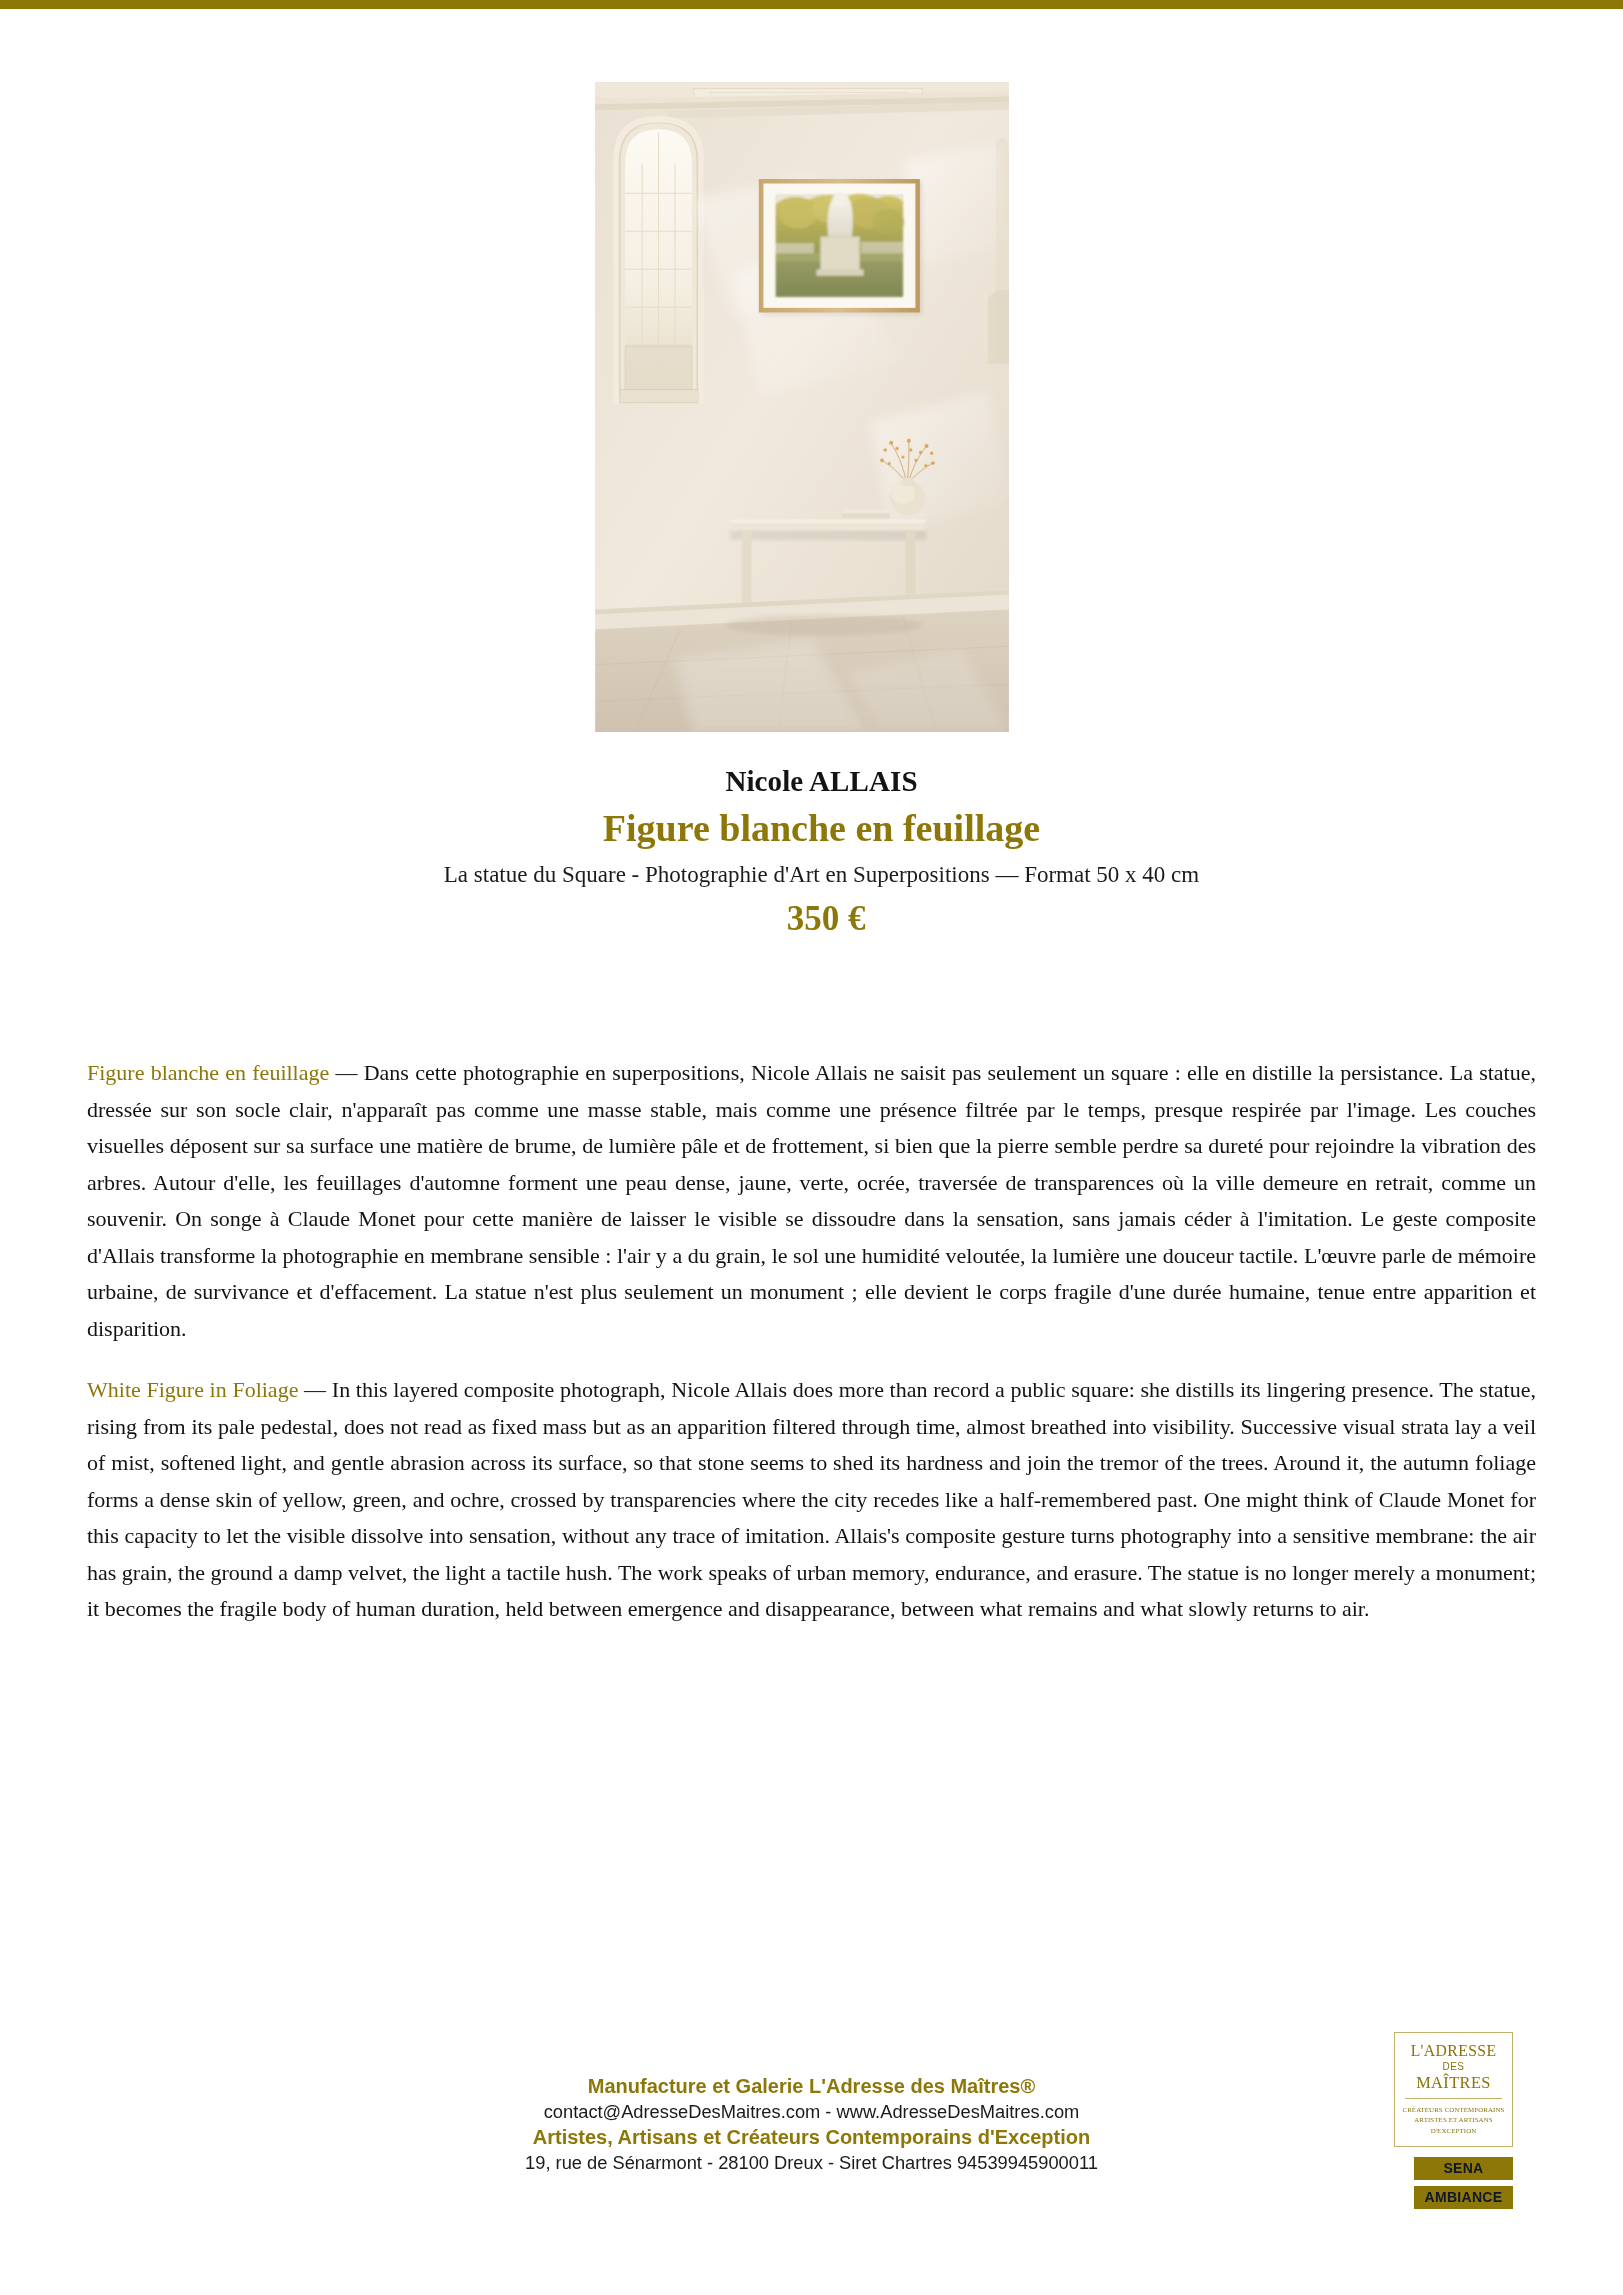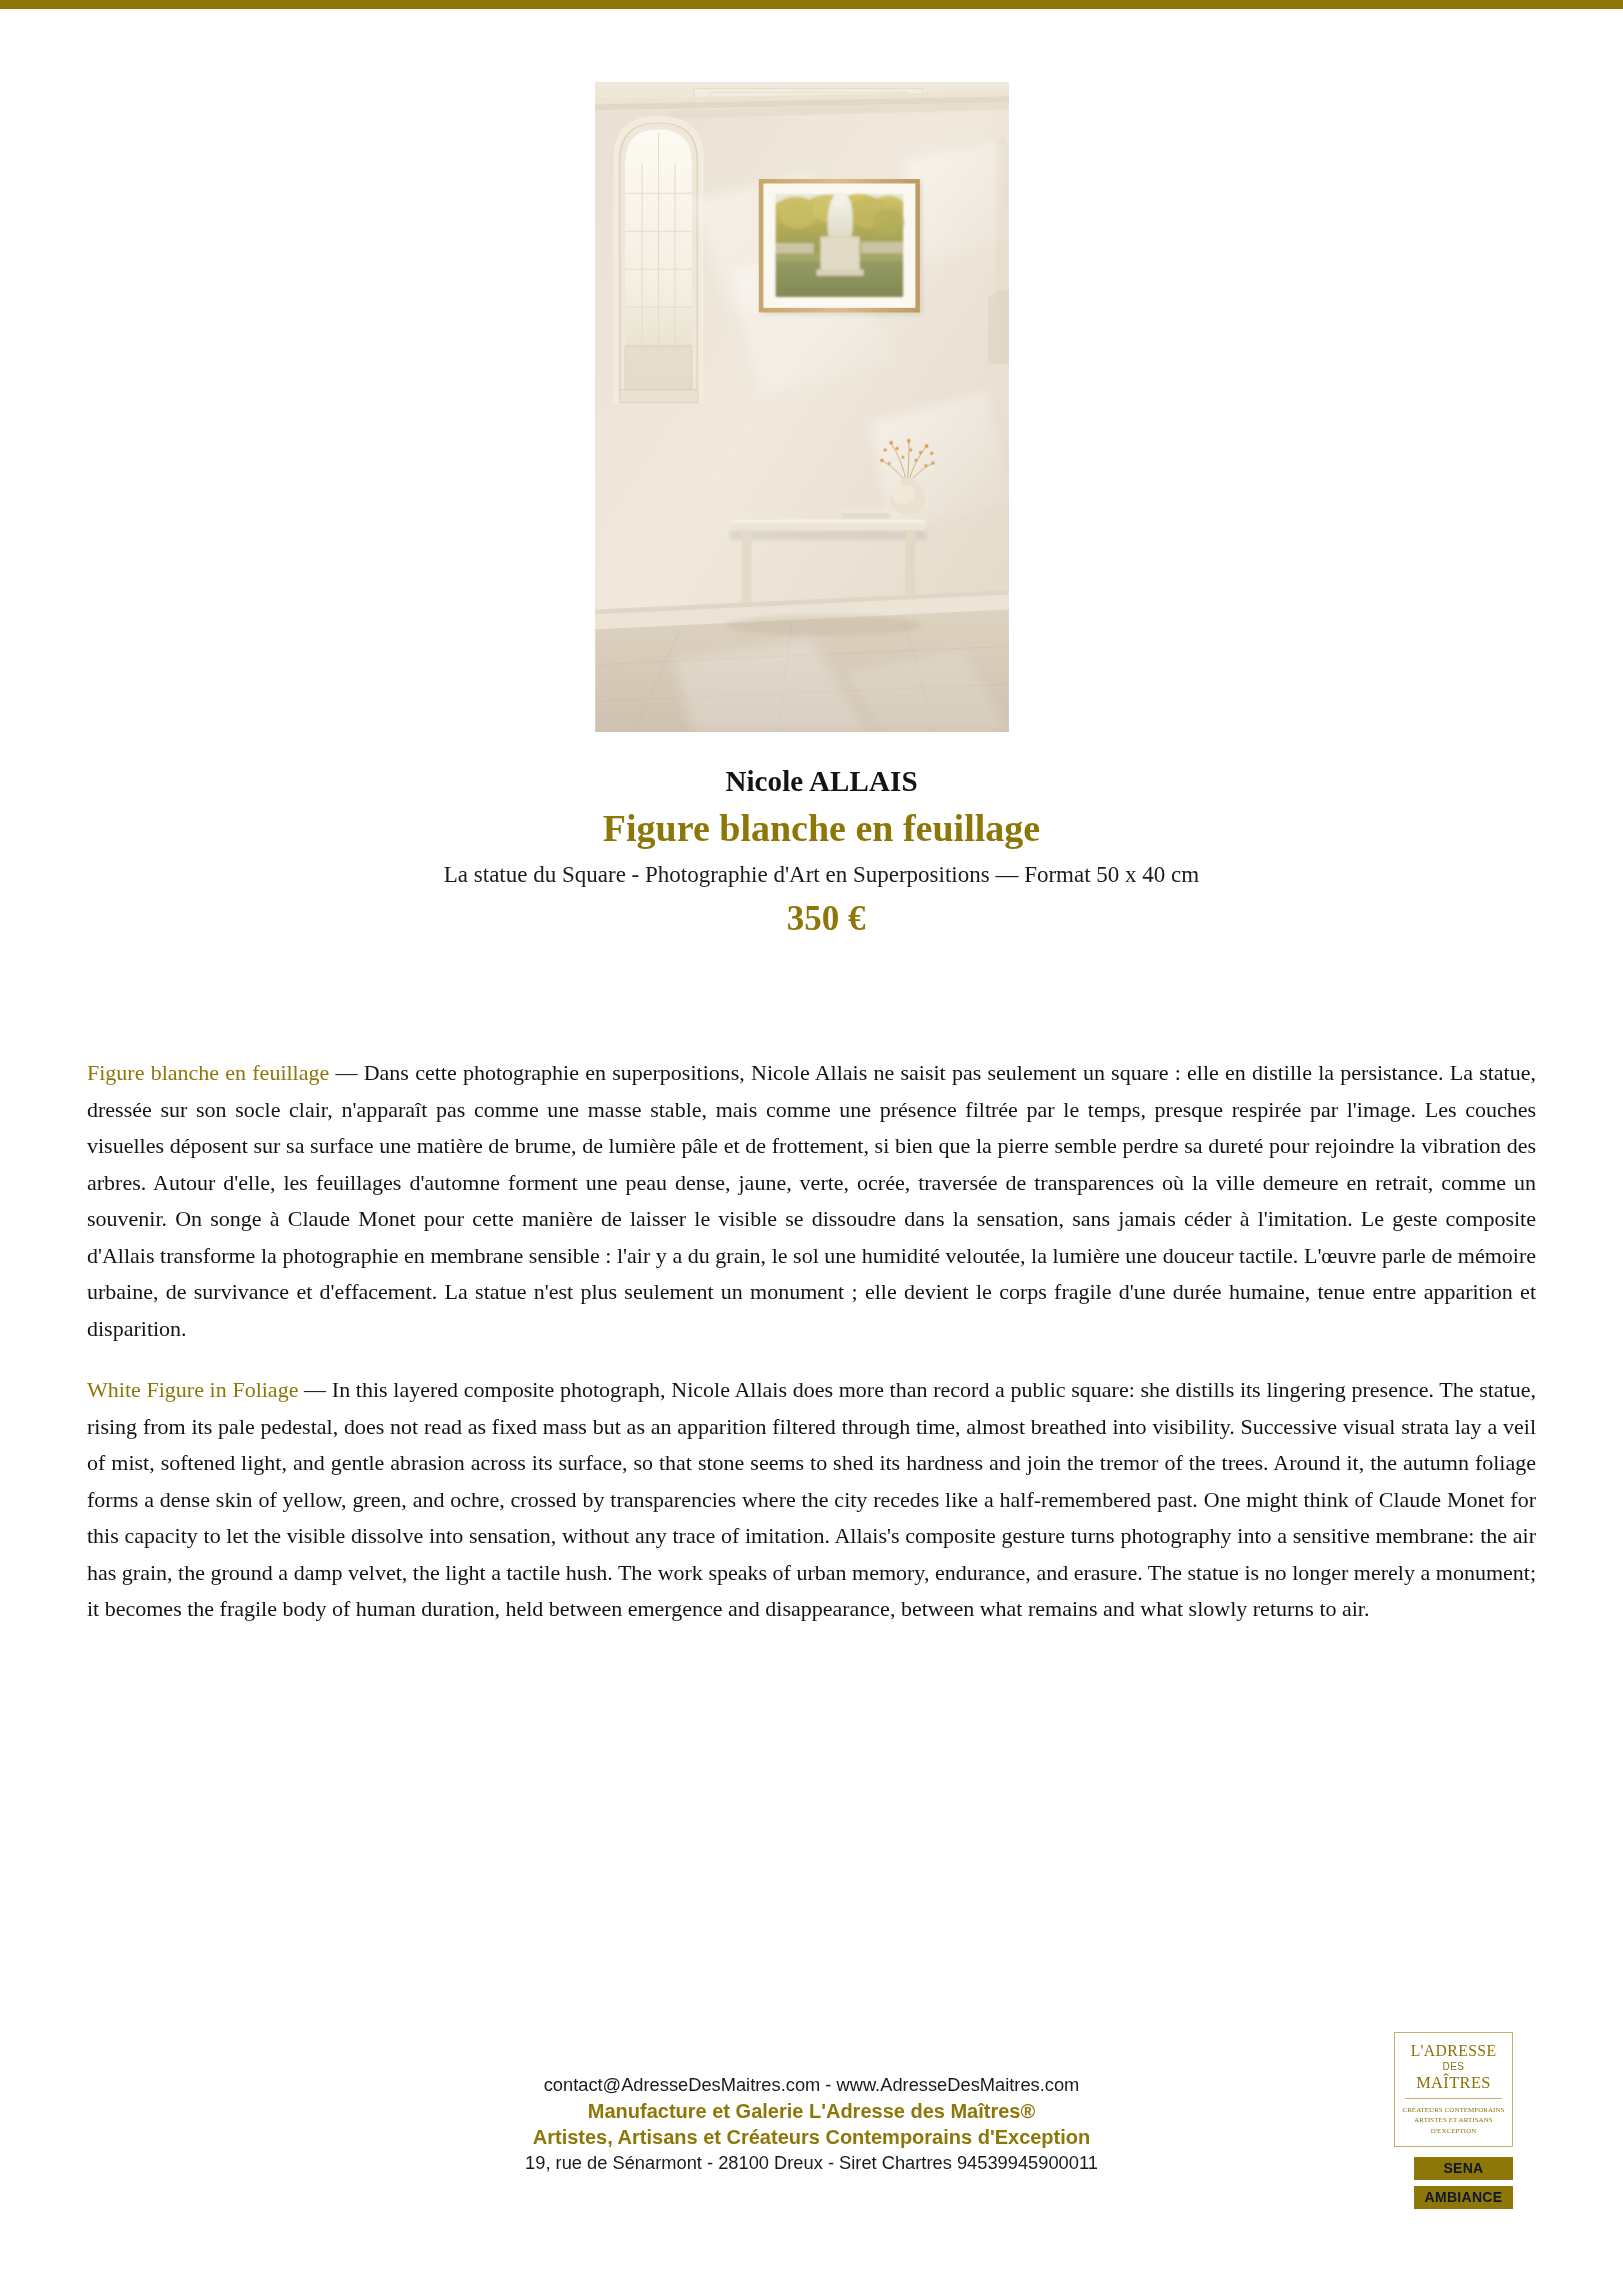--- a/index.html
+++ b/index.html
@@ -381,22 +381,22 @@
     <div class="artwork-price">350 €</div>
   </div>
 
   <div class="body-block">
     <p class="para"><span class="lede">Figure blanche en feuillage</span><span> — </span><span>Dans cette photographie en superpositions, Nicole Allais ne saisit pas seulement un square : elle en distille la persistance. La statue, dressée sur son socle clair, n'apparaît pas comme une masse stable, mais comme une présence filtrée par le temps, presque respirée par l'image. Les couches visuelles déposent sur sa surface une matière de brume, de lumière pâle et de frottement, si bien que la pierre semble perdre sa dureté pour rejoindre la vibration des arbres. Autour d'elle, les feuillages d'automne forment une peau dense, jaune, verte, ocrée, traversée de transparences où la ville demeure en retrait, comme un souvenir. On songe à Claude Monet pour cette manière de laisser le visible se dissoudre dans la sensation, sans jamais céder à l'imitation. Le geste composite d'Allais transforme la photographie en membrane sensible : l'air y a du grain, le sol une humidité veloutée, la lumière une douceur tactile. L'œuvre parle de mémoire urbaine, de survivance et d'effacement. La statue n'est plus seulement un monument ; elle devient le corps fragile d'une durée humaine, tenue entre apparition et disparition.</span></p>
 
     <p class="para"><span class="lede">White Figure in Foliage</span><span> — </span><span>In this layered composite photograph, Nicole Allais does more than record a public square: she distills its lingering presence. The statue, rising from its pale pedestal, does not read as fixed mass but as an apparition filtered through time, almost breathed into visibility. Successive visual strata lay a veil of mist, softened light, and gentle abrasion across its surface, so that stone seems to shed its hardness and join the tremor of the trees. Around it, the autumn foliage forms a dense skin of yellow, green, and ochre, crossed by transparencies where the city recedes like a half-remembered past. One might think of Claude Monet for this capacity to let the visible dissolve into sensation, without any trace of imitation. Allais's composite gesture turns photography into a sensitive membrane: the air has grain, the ground a damp velvet, the light a tactile hush. The work speaks of urban memory, endurance, and erasure. The statue is no longer merely a monument; it becomes the fragile body of human duration, held between emergence and disappearance, between what remains and what slowly returns to air.</span></p>
   </div>
 
   <div class="footer">
+    <div class="footer-line footer-strong">Manufacture et Galerie L'Adresse des Maîtres®</div>
     <div class="footer-line footer-plain">contact@AdresseDesMaitres.com - www.AdresseDesMaitres.com</div>
-    <div class="footer-line footer-strong">Manufacture et Galerie L'Adresse des Maîtres®</div>
     <div class="footer-line footer-strong">Artistes, Artisans et Créateurs Contemporains d'Exception</div>
     <div class="footer-line footer-plain">19, rue de Sénarmont - 28100 Dreux - Siret Chartres 94539945900011</div>
   </div>
 
   <div class="brand-block">
     <div class="brand-card">
       <div class="brand-l1">L'ADRESSE</div>
       <div class="brand-l2">DES</div>
       <div class="brand-l3">MAÎTRES</div>
       <hr class="brand-divider">

